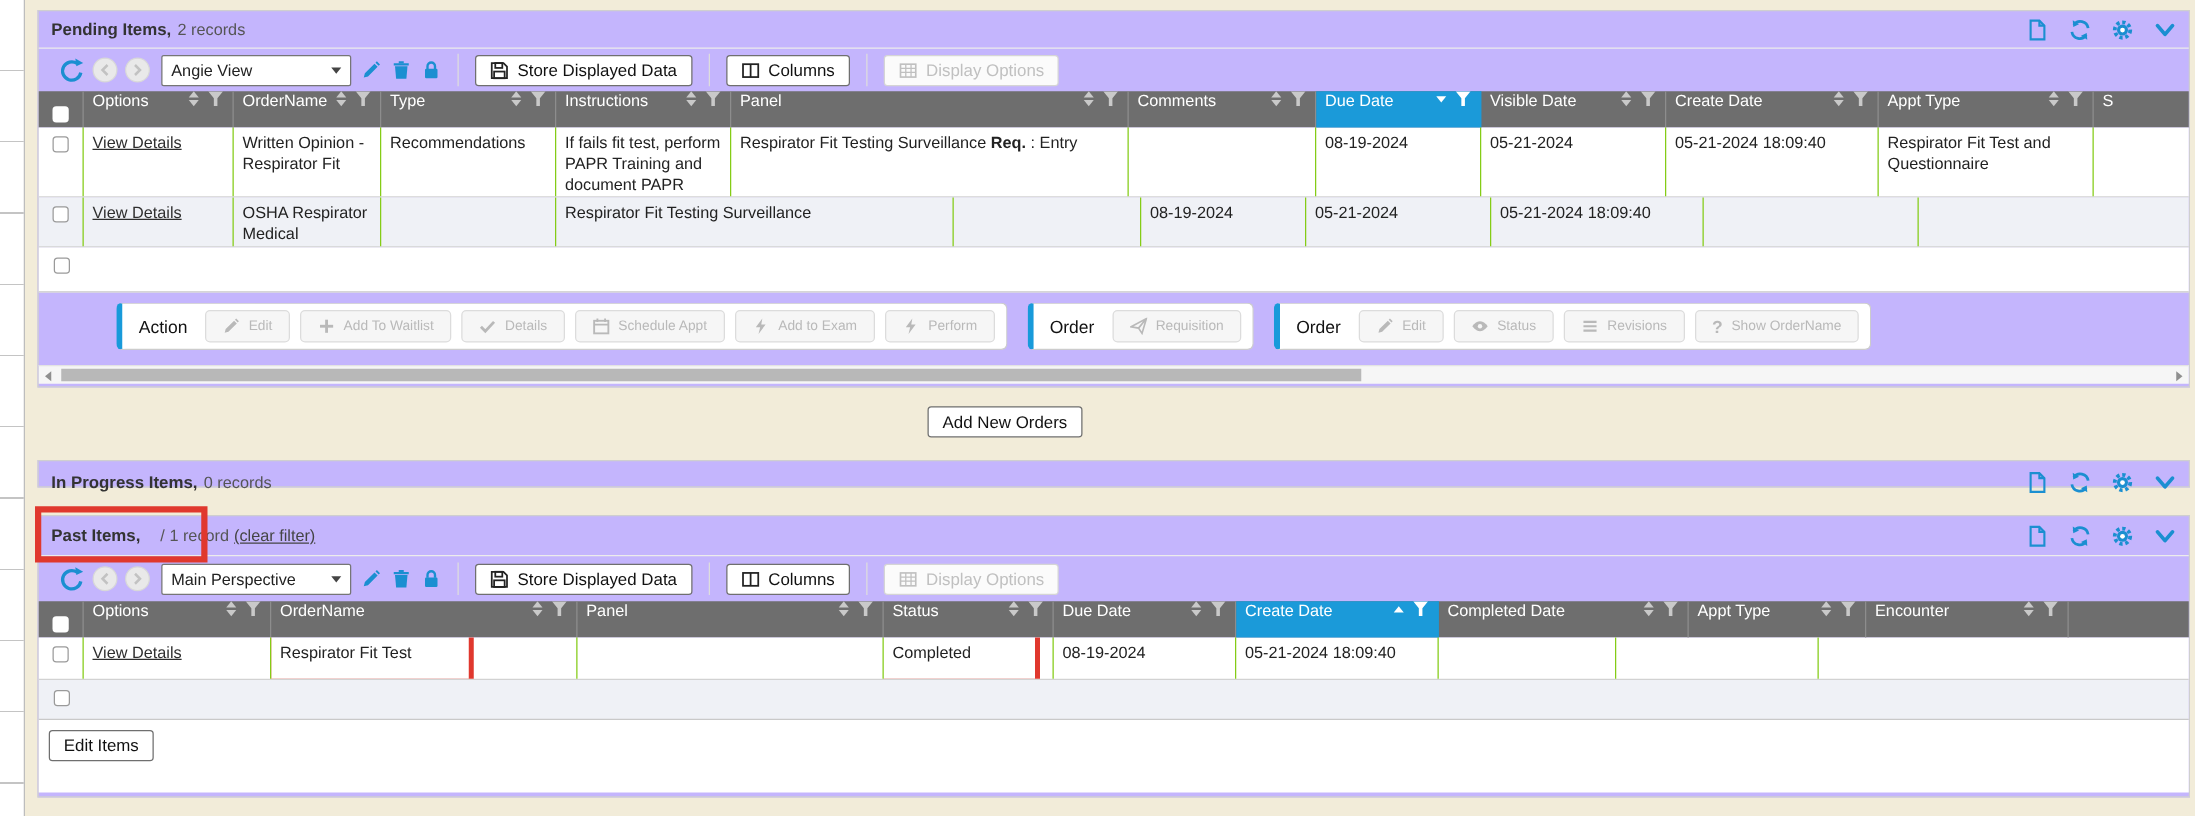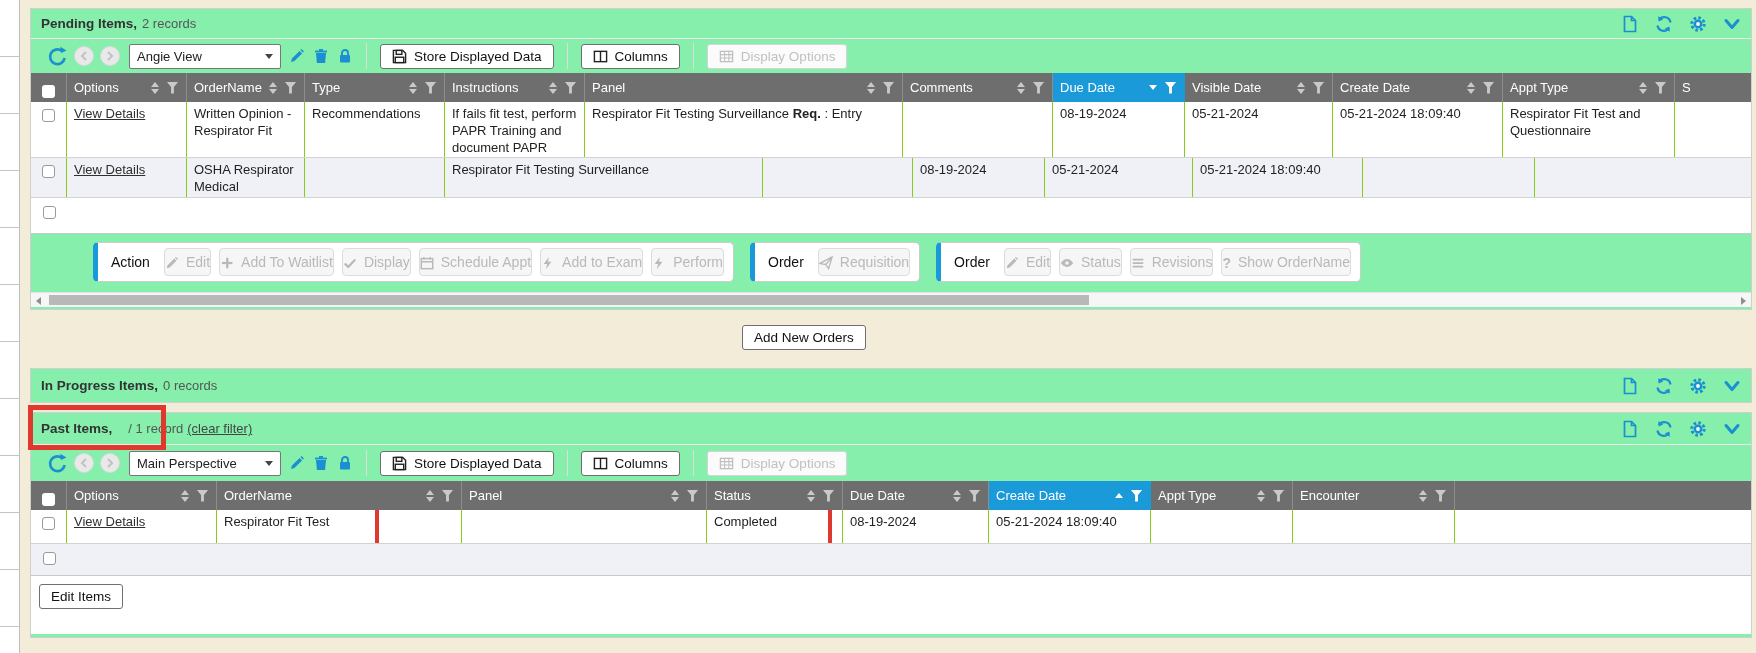--- a/index.html
+++ b/index.html
@@ -7,23 +7,23 @@
   body {
     background:#f2ecd9;
     font-family:"Liberation Sans","DejaVu Sans",sans-serif;
     font-size:13px; color:#222; position:relative;
   }
   
   .left-strip{position:absolute;left:0;top:0;width:20px;height:653px;background:#fff;
     border-right:1px solid #bdbdbd;
     background-image:repeating-linear-gradient(to bottom,#fff 0 56px,#c4c4c4 56px 57px);}
   
-  .panel{position:absolute;left:30px;width:1722px;background:#86efac;border:1px solid #cfcfcf;}
+  .panel{position:absolute;left:30px;width:1722px;background:#c4b5fd;border:1px solid #cfcfcf;}
   .panel-pending{top:8px;height:302px;}
-  .panel-inprogress{top:368px;height:35px;}
+  .panel-inprogress{top:368px;height:22px;}
   .panel-past{top:412px;height:226px;}
   .titlebar{height:30px;display:flex;align-items:center;padding:0 10px;position:relative;border-bottom:1px solid #ececec;}
   .ptitle{font-weight:700;font-size:13.5px;color:#333;}
   .precords{color:#555;margin-left:5px;}
   .precords-gap{margin-left:16px;}
   .clear-filter{color:#444;text-decoration:underline;cursor:pointer;margin-left:4px;}
   .picons{position:absolute;right:10px;top:50%;transform:translateY(-50%);display:flex;gap:16px;align-items:center;}
   .picons svg{display:block;cursor:pointer;}
   
   .toolbar{height:34px;display:flex;align-items:center;padding:0 8px;}
@@ -33,21 +33,21 @@
   .sel{width:152px;height:25px;border:1px solid #767676;border-radius:2px;background:#fff;
     display:inline-flex;align-items:center;padding:0 7px;margin-left:9px;cursor:pointer;}
   .selcar{width:0;height:0;border-left:4px solid transparent;border-right:4px solid transparent;
     border-top:5px solid #444;margin-left:auto;}
   .vdiv{width:1px;height:26px;background:#ddd;margin:0 13px;}
   .btn{display:inline-flex;align-items:center;gap:7px;border:1px solid #6f6f6f;background:#fff;
     border-radius:3px;padding:4px 11px;font-size:13.5px;color:#111;cursor:pointer;white-space:nowrap;}
   .btn-disabled{border-color:#d5d5d5;color:#c0c0c0;background:#fbfbfb;cursor:default;}
   
   .thead{height:29px;display:flex;background:#6e6e6e;}
-  .th{display:flex;align-items:center;padding:0 7px;border-right:1px solid #8d8d8d;color:#fff;
+  .th{display:flex;align-items:flex-start;padding:0 7px;border-right:1px solid #8d8d8d;color:#fff;
     overflow:hidden;white-space:nowrap;cursor:pointer;}
   .th.sorted{background:#1b9ad9;border-right-color:#1b9ad9;}
   .hicons{margin-left:auto;display:flex;align-items:center;gap:7px;padding-left:6px;}
   .sortstack{display:flex;flex-direction:column;gap:2px;cursor:pointer;}
   .tri-up{width:0;height:0;border-left:4px solid transparent;border-right:4px solid transparent;border-bottom:5px solid #c9c9c9;}
   .tri-down{width:0;height:0;border-left:4px solid transparent;border-right:4px solid transparent;border-top:5px solid #c9c9c9;}
   .tri-up.w{border-bottom-color:#fff;}
   .tri-down.w{border-top-color:#fff;}
   .funnel{width:13px;height:12px;background:#c9c9c9;cursor:pointer;
     clip-path:polygon(4% 0,96% 0,61% 46%,61% 100%,39% 100%,39% 46%);}
@@ -68,22 +68,22 @@
   .pr1{height:56px}.pr2{height:40px}
   
   .qc0{width:36px}.qc1{width:150px}.qc2{width:245px}.qc3{width:245px}.qc4{width:136px}.qc5{width:146px}
   .qc6{width:162px}.qc7{width:200px}.qc8{width:142px}.qc9{width:162px}.qc10{flex:1;border-right:none}
   .qr1{height:34px}
   
   .actionarea{height:58px;padding:8px 0 0 62px;display:flex;gap:16px;align-items:flex-start;}
   .agroup{display:inline-flex;align-items:center;border:1px solid #ccc;border-left:5px solid #189ada;
     border-radius:5px;padding:5px 9px 5px 0;background:#fff;gap:8px;}
   .aglabel{margin:0 6px 0 13px;font-size:14px;color:#111;white-space:nowrap;}
-  .dbtn{display:inline-flex;align-items:flex-end;gap:7px;border:1px solid #dcdcdc;background:#f6f6f6;
-    border-radius:4px;padding:5px 0;font-size:14px;color:#b9b9b9;white-space:nowrap;cursor:default;}
+  .dbtn{display:inline-flex;align-items:center;gap:7px;border:1px solid #dcdcdc;background:#f6f6f6;
+    border-radius:4px;padding:5px 13px;font-size:11px;color:#b9b9b9;white-space:nowrap;cursor:default;}
   .gl{font-weight:700;font-size:14px;color:#b9b9b9;line-height:1;}
   .gl-q::before{content:"?";}
   
   .hscroll{height:15px;background:#f6f6f6;border-top:1px solid #e3e3e3;position:relative;margin-top:auto;}
   .sb-left{position:absolute;left:5px;top:4px;width:0;height:0;border-top:4px solid transparent;
     border-bottom:4px solid transparent;border-right:5px solid #8f8f8f;cursor:pointer;}
   .sb-right{position:absolute;right:5px;top:4px;width:0;height:0;border-top:4px solid transparent;
     border-bottom:4px solid transparent;border-left:5px solid #8f8f8f;cursor:pointer;}
   .sb-thumb{position:absolute;left:18px;top:2px;width:1040px;height:10px;background:#b8b8b8;cursor:grab;}
   
@@ -357,21 +357,21 @@
           <svg class="i14" viewBox="0 0 16 16">
             <rect x="7" y="2" width="2.6" height="12" fill="#b9b9b9"></rect>
             <rect x="2.3" y="6.7" width="12" height="2.6" fill="#b9b9b9"></rect>
           </svg>
           <span>Add To Waitlist</span>
         </button>
       <button class="dbtn">
           <svg class="i14" viewBox="0 0 16 16">
             <path d="M2 8.5l4 4L14 4" stroke="#b9b9b9" stroke-width="2.6" fill="none"></path>
           </svg>
-          <span>Display</span>
+          <span>Details</span>
         </button>
       <button class="dbtn">
           <svg class="i14" viewBox="0 0 16 16">
             <rect x="1.5" y="3" width="13" height="11.5" fill="none" stroke="#b9b9b9" stroke-width="1.7"></rect>
             <path d="M1.5 6.5h13M4.5 1v3M11.5 1v3" stroke="#b9b9b9" stroke-width="1.7"></path>
           </svg>
           <span>Schedule Appt</span>
         </button>
       <button class="dbtn">
           <svg class="i14" viewBox="0 0 16 16">
@@ -609,20 +609,30 @@
           <span class="funnel"></span>
         </span>
       </div>
     <div class="th qc6 sorted">
         <span>Create Date</span>
         <span class="hicons">
           <span class="sortstack">
             <i class="tri-up w"></i>
           </span>
           <span class="funnel w"></span>
+        </span>
+      </div>
+    <div class="th qc7">
+        <span>Completed Date</span>
+        <span class="hicons">
+          <span class="sortstack">
+            <i class="tri-up"></i>
+            <i class="tri-down"></i>
+          </span>
+          <span class="funnel"></span>
         </span>
       </div>
     <div class="th qc8">
         <span>Appt Type</span>
         <span class="hicons">
           <span class="sortstack">
             <i class="tri-up"></i>
             <i class="tri-down"></i>
           </span>
           <span class="funnel"></span>

